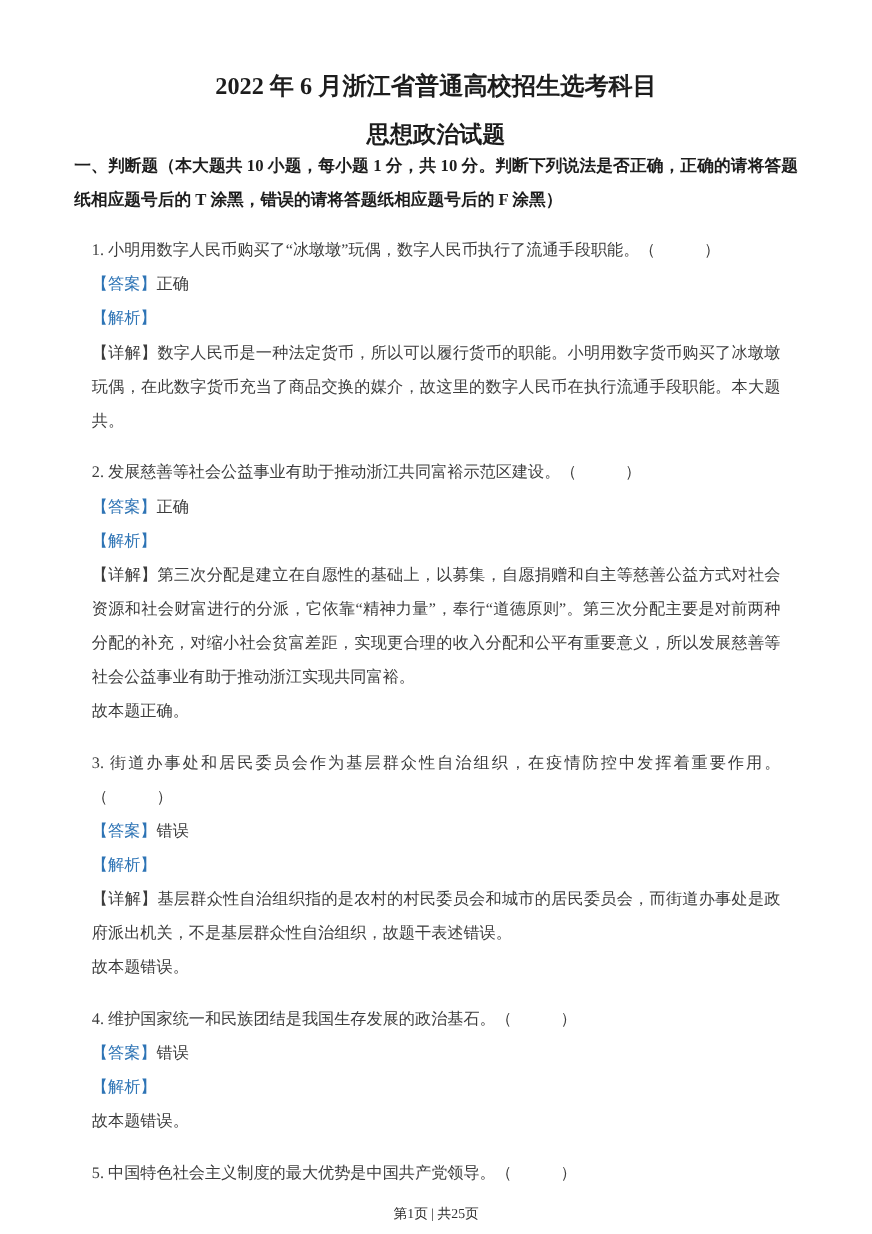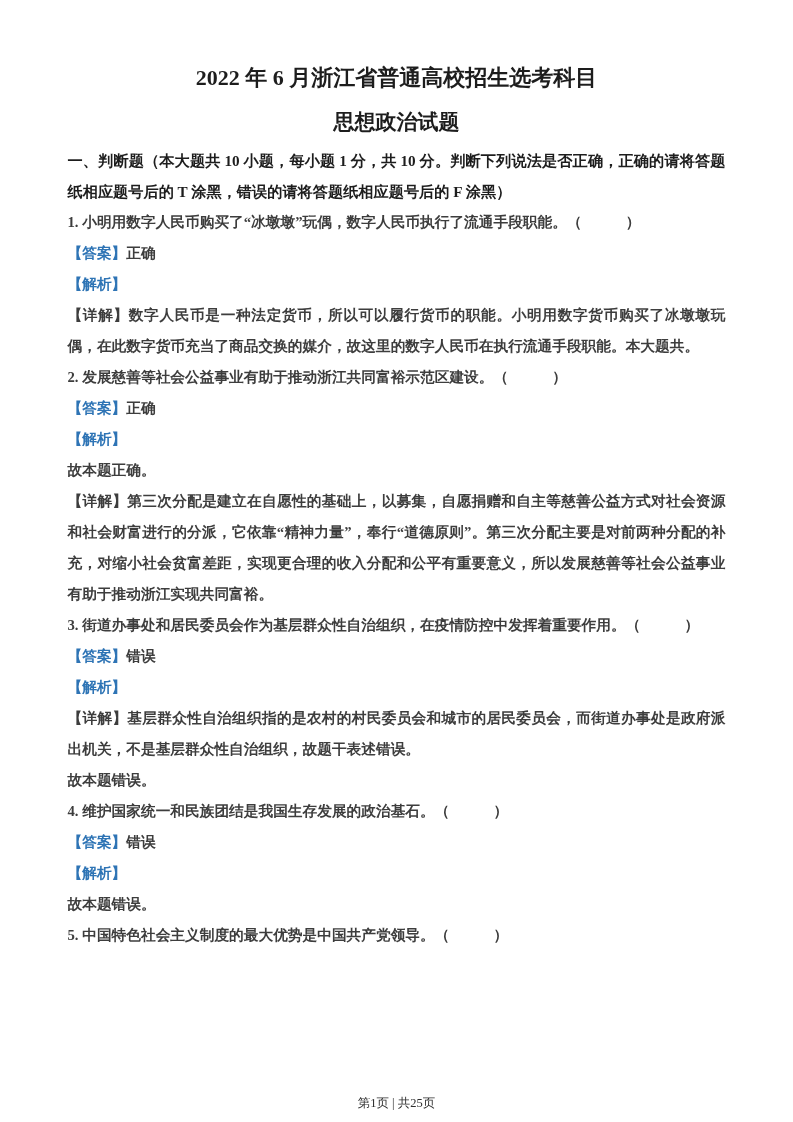--- a/index.html
+++ b/index.html
@@ -28,43 +28,42 @@
     text-align: center;
     color: #1d1d1d;
     margin: 0 0 18px 0;
   }
   .doc-subtitle {
     font-size: 21px;
     line-height: 26px;
     font-weight: bold;
     text-align: center;
     color: #1d1d1d;
-    margin: 0 0 10px 0;
+    margin: 0 0 0 0;
   }
   .section-header {
     font-size: 15.2px;
     font-weight: bold;
     color: #1d1d1d;
     line-height: 31px;
     text-align: justify;
     margin: 0 0 0 0;
   }
   .line {
     font-size: 14.7px;
     line-height: 31px;
     margin: 0;
     text-align: justify;
     color: #3d3d3d;
   }
   .blue {
     color: #2E74B5;
   }
   .question {
-    margin: 0;
-    font-weight: bold;
+    margin: 16px;
   }
   .footer {
     position: absolute;
     left: 0;
     right: 0;
     bottom: 10px;
     text-align: center;
     font-size: 12.5px;
     color: #2e2e2e;
     line-height: 18px;
@@ -85,22 +84,22 @@
       <p class="line">1. 小明用数字人民币购买了“冰墩墩”玩偶，数字人民币执行了流通手段职能。（　　　）</p>
       <p class="line"><span class="blue">【答案】</span><span>正确</span></p>
       <p class="line"><span class="blue">【解析】</span></p>
       <p class="line"><span>【详解】</span><span>数字人民币是一种法定货币，所以可以履行货币的职能。小明用数字货币购买了冰墩墩玩偶，在此数字货币充当了商品交换的媒介，故这里的数字人民币在执行流通手段职能。本大题共。</span></p>
     </section>
 
     <section class="question">
       <p class="line">2. 发展慈善等社会公益事业有助于推动浙江共同富裕示范区建设。（　　　）</p>
       <p class="line"><span class="blue">【答案】</span><span>正确</span></p>
       <p class="line"><span class="blue">【解析】</span></p>
+      <p class="line"><span>【详解】</span><span>第三次分配是建立在自愿性的基础上，以募集，自愿捐赠和自主等慈善公益方式对社会资源和社会财富进行的分派，它依靠“精神力量”，奉行“道德原则”。第三次分配主要是对前两种分配的补充，对缩小社会贫富差距，实现更合理的收入分配和公平有重要意义，所以发展慈善等社会公益事业有助于推动浙江实现共同富裕。</span></p>
       <p class="line">故本题正确。</p>
-      <p class="line"><span>【详解】</span><span>第三次分配是建立在自愿性的基础上，以募集，自愿捐赠和自主等慈善公益方式对社会资源和社会财富进行的分派，它依靠“精神力量”，奉行“道德原则”。第三次分配主要是对前两种分配的补充，对缩小社会贫富差距，实现更合理的收入分配和公平有重要意义，所以发展慈善等社会公益事业有助于推动浙江实现共同富裕。</span></p>
     </section>
 
     <section class="question">
       <p class="line">3. 街道办事处和居民委员会作为基层群众性自治组织，在疫情防控中发挥着重要作用。（　　　）</p>
       <p class="line"><span class="blue">【答案】</span><span>错误</span></p>
       <p class="line"><span class="blue">【解析】</span></p>
       <p class="line"><span>【详解】</span><span>基层群众性自治组织指的是农村的村民委员会和城市的居民委员会，而街道办事处是政府派出机关，不是基层群众性自治组织，故题干表述错误。</span></p>
       <p class="line">故本题错误。</p>
     </section>
 

